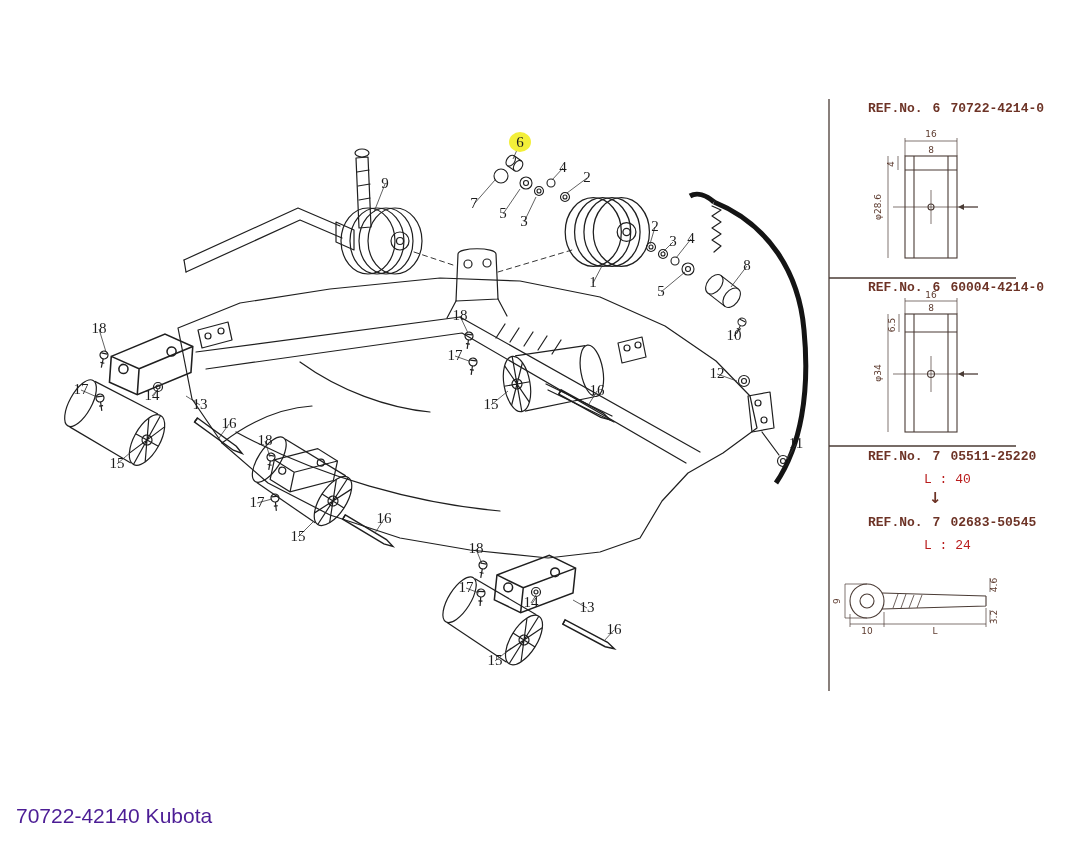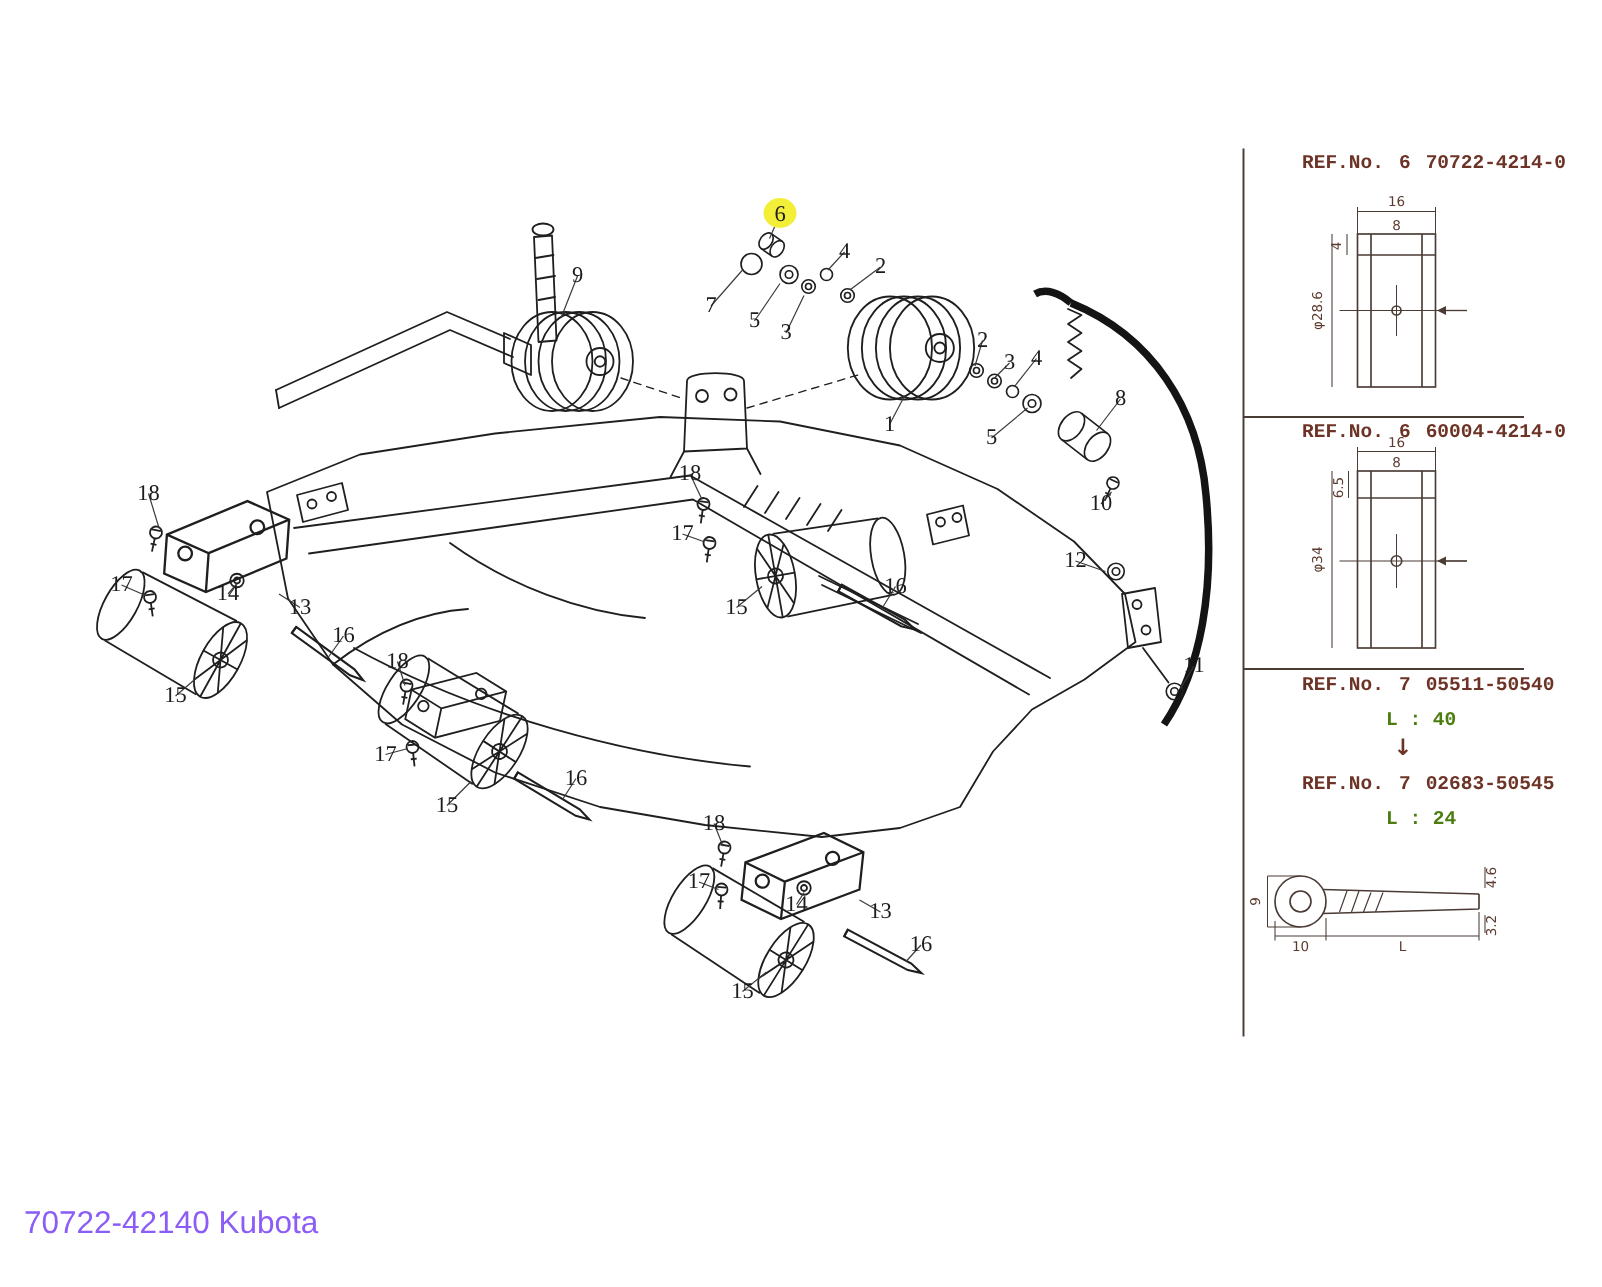--- a/index.html
+++ b/index.html
@@ -21,30 +21,30 @@
   }
   .ref-row {
     position:absolute; left:868px; white-space:nowrap;
     font-family:"Liberation Mono", monospace;
     font-weight:bold; font-size:13px; color:#6d3326;
   }
   .ref-row .sp { margin-right:10px; }
   .len-row {
     position:absolute; left:924px; white-space:nowrap;
     font-family:"Liberation Mono", monospace;
-    font-weight:bold; font-size:13px; color:#4d7c0f;
+    font-weight:normal; font-size:13px; color:#b91c1c;
   }
   .arrow-down {
     position:absolute; left:929px; top:489px;
     font-family:"DejaVu Sans", sans-serif;
     font-weight:bold; font-size:15px; color:#6d3326;
   }
   .footer-title {
     position:absolute; left:16px; top:804px;
-    font-size:21px; color:#8b5cf6;
+    font-size:21px; color:#4c1d95;
     font-family:"Liberation Sans", sans-serif;
   }
 </style>
 </head>
 <body>
 
 <div class="stage">
 
   <svg width="1068" height="858" viewBox="0 0 1068 858">
     <defs>
@@ -356,21 +356,21 @@
       </g>
   </svg>
 
   <div class="ref-row" style="top:101px">
     <span class="sp">REF.No.</span><span class="sp">6</span><span>70722-4214-0</span>
   </div>
   <div class="ref-row" style="top:280px">
     <span class="sp">REF.No.</span><span class="sp">6</span><span>60004-4214-0</span>
   </div>
   <div class="ref-row" style="top:449px">
-    <span class="sp">REF.No.</span><span class="sp">7</span><span>05511-50540</span>
+    <span class="sp">REF.No.</span><span class="sp">7</span><span>05511-25220</span>
   </div>
   <div class="len-row" style="top:472px">L : 40</div>
   <div class="arrow-down">↓</div>
   <div class="ref-row" style="top:515px">
     <span class="sp">REF.No.</span><span class="sp">7</span><span>02683-50545</span>
   </div>
   <div class="len-row" style="top:538px">L : 24</div>
 
   <div class="footer-title">70722-42140 Kubota</div>
 

